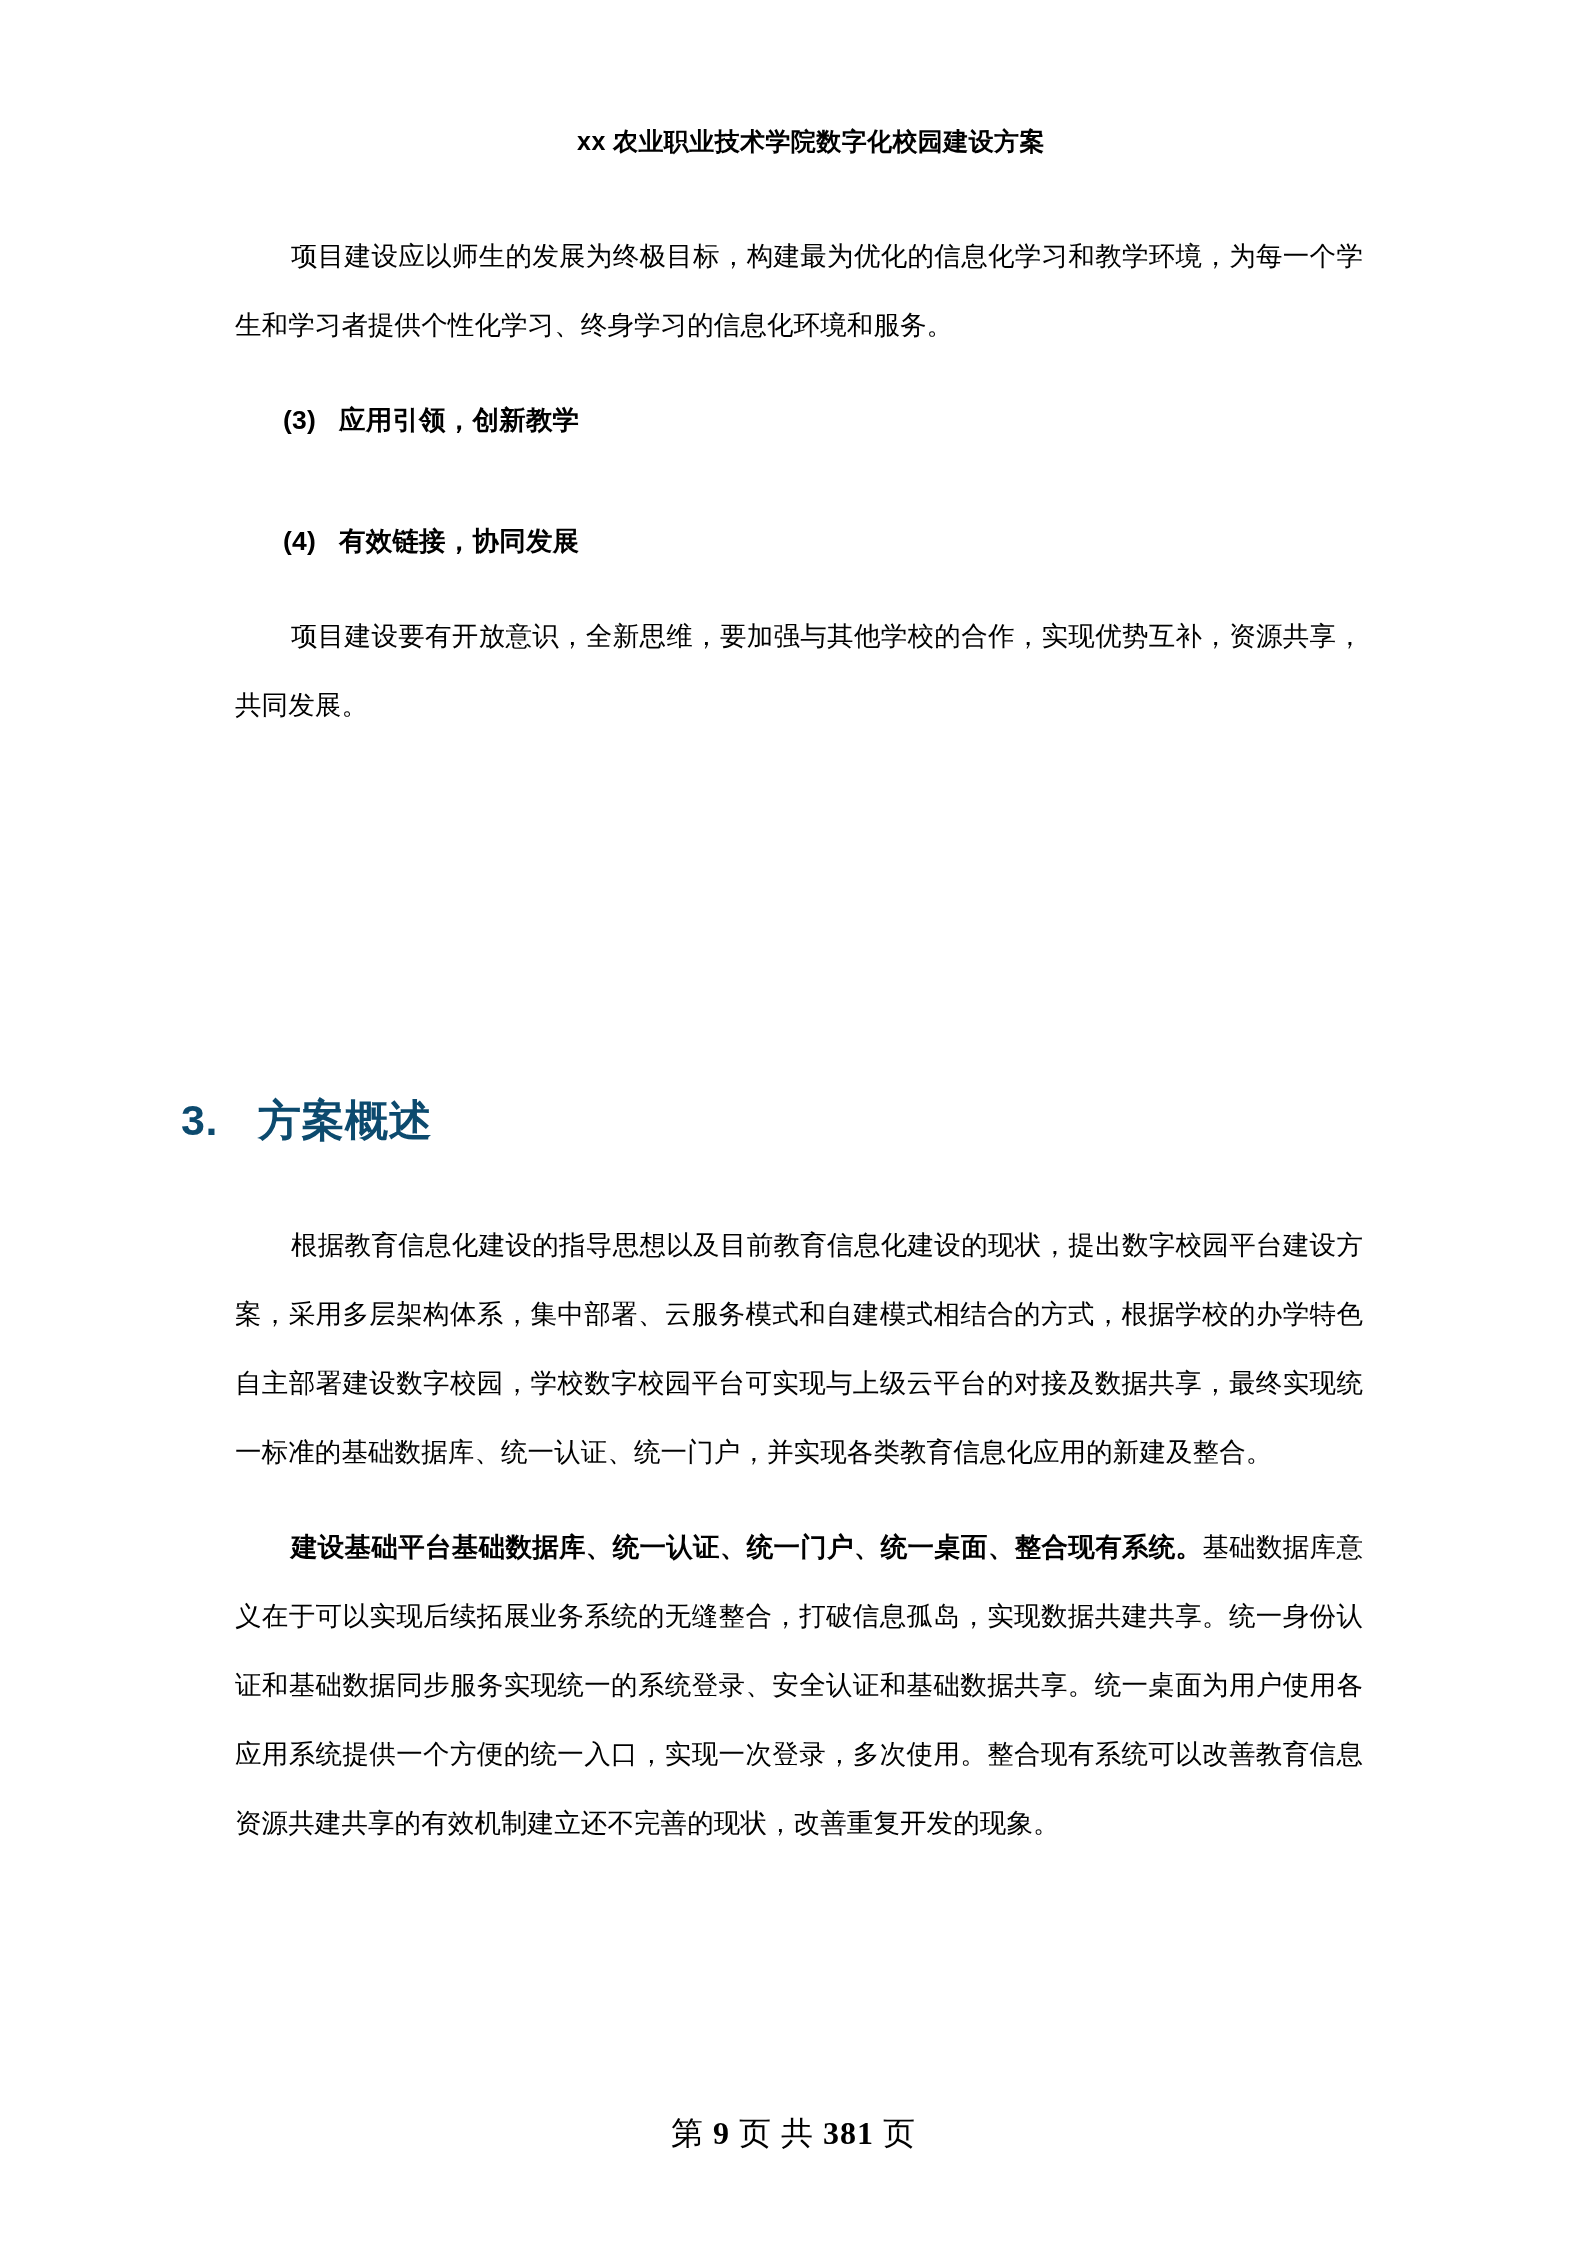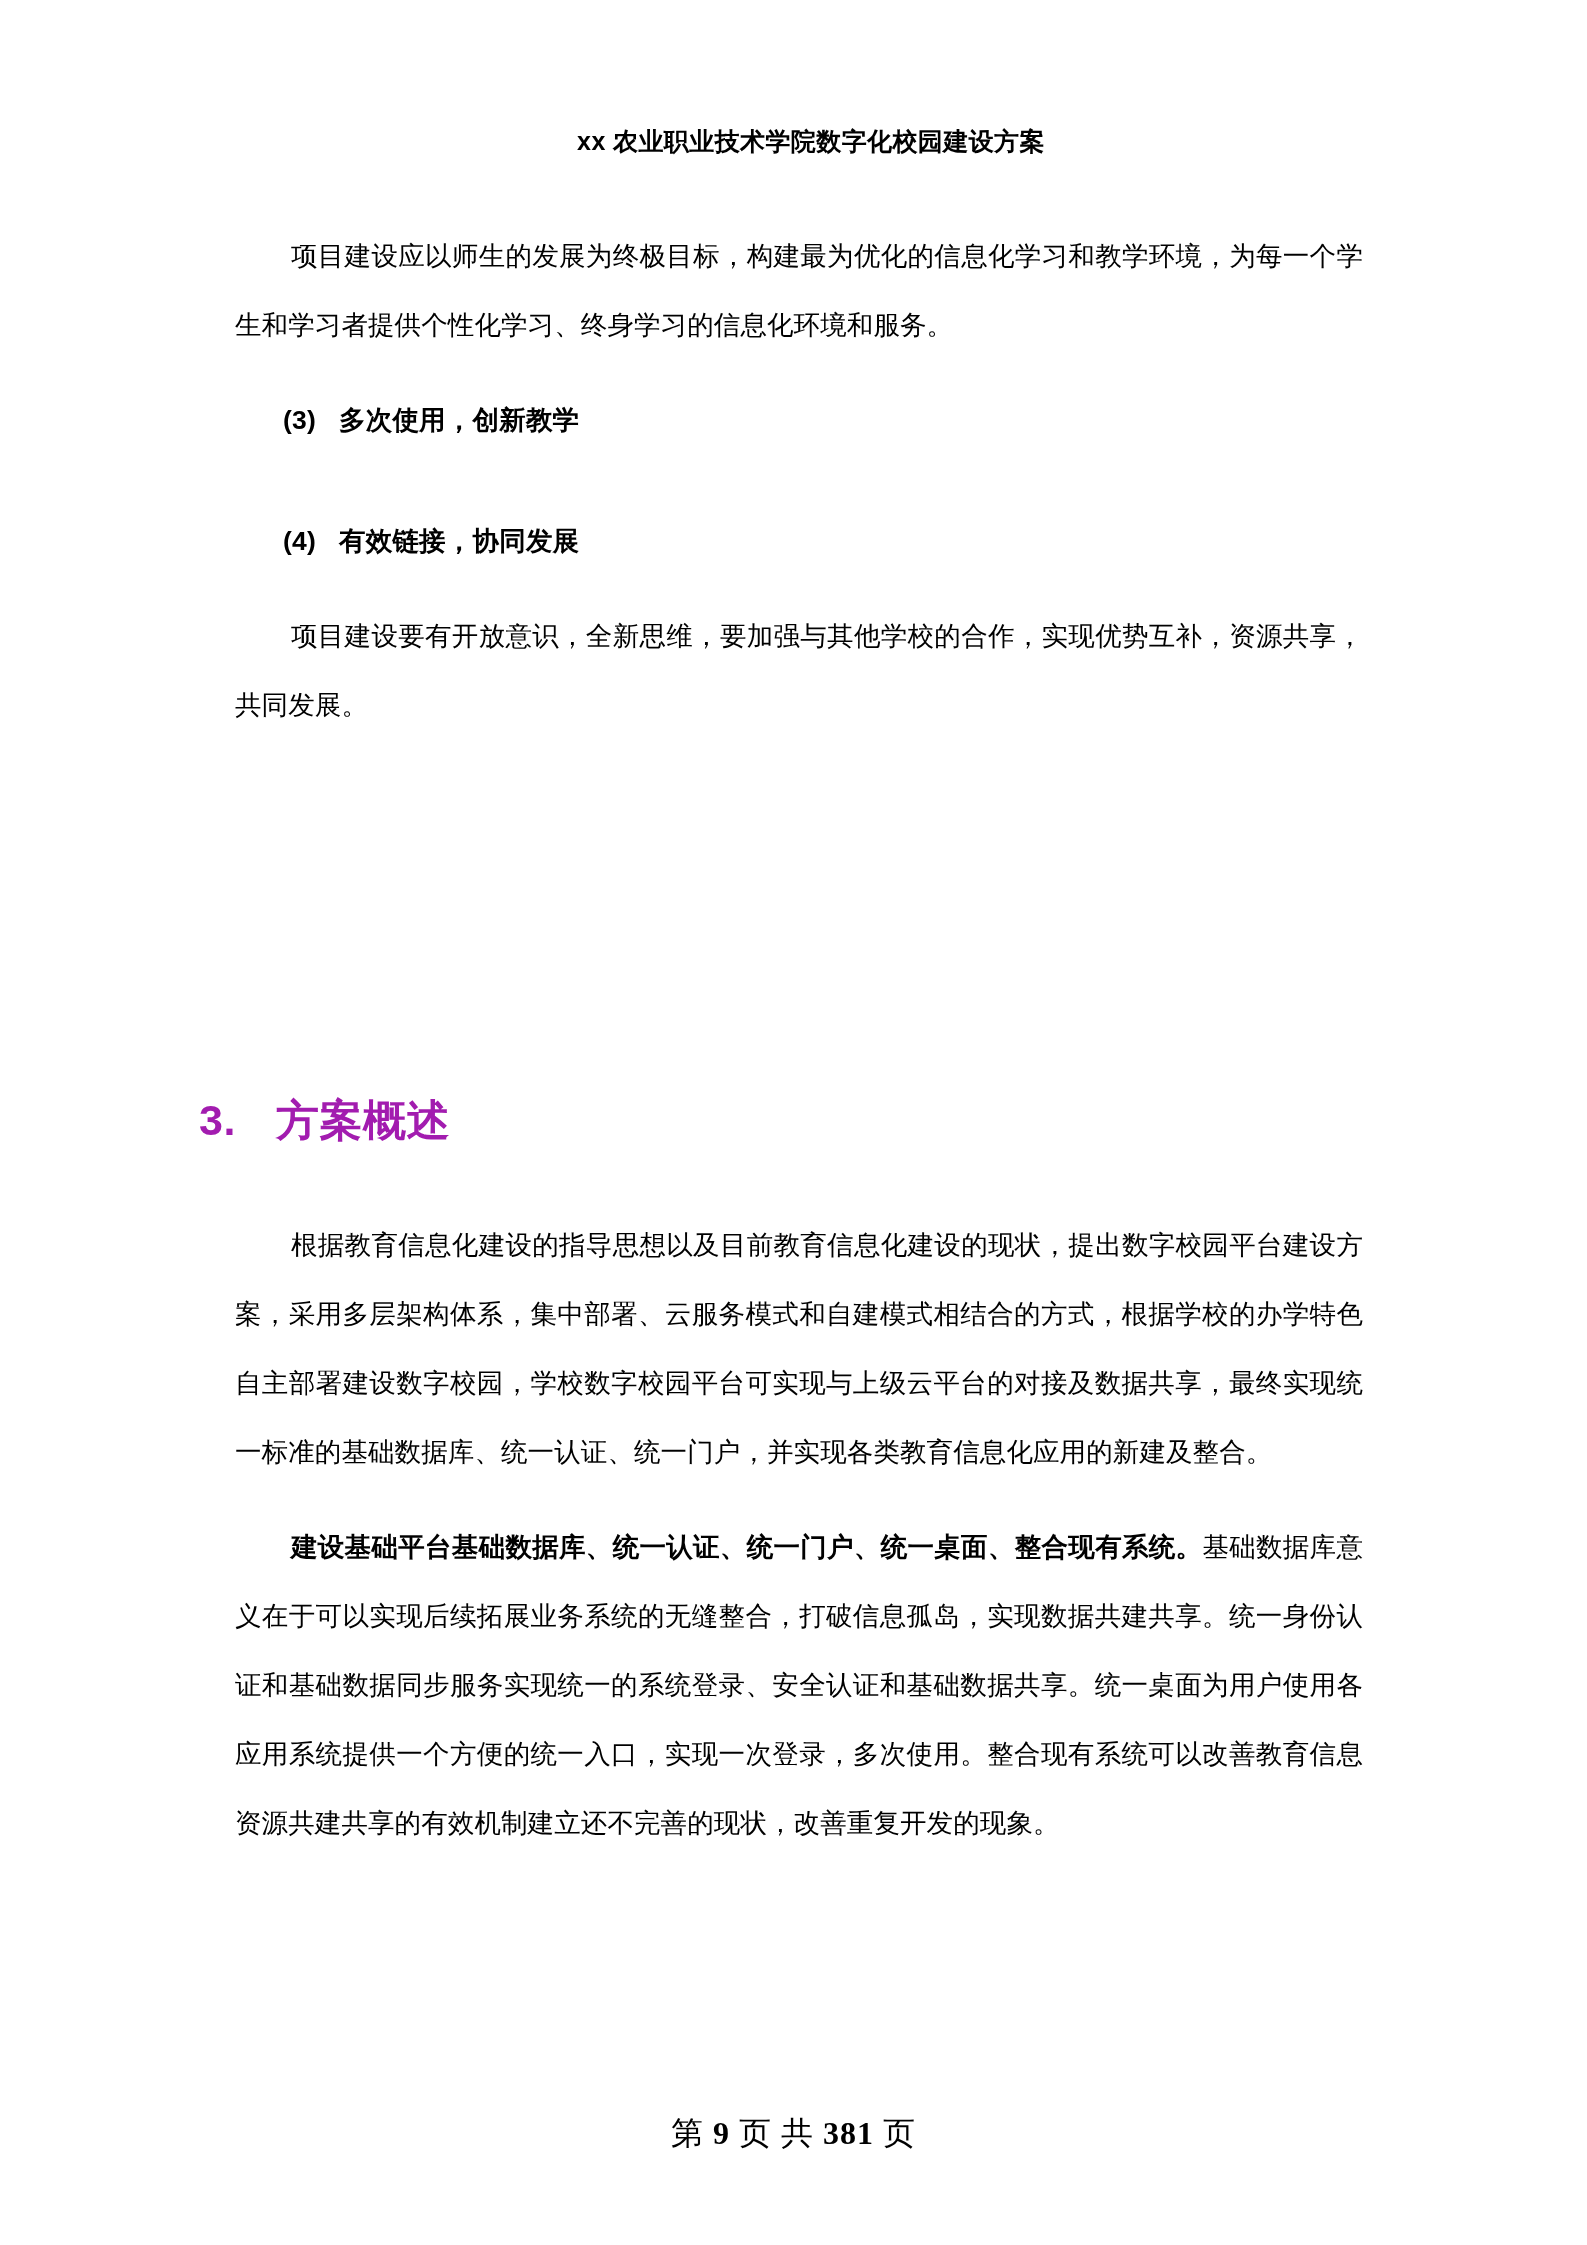--- a/index.html
+++ b/index.html
@@ -63,26 +63,26 @@
     width: 104px;
     text-indent: 48px;
     font-weight: 700;
   }
   p.sub-heading .txt { font-weight: 700; }
   .gap-sm { height: 26px; }
 
   
   .section-heading {
     position: absolute;
-    left: 199px;
+    left: 181px;
     top: 1092px;
     font-size: 43px;
     font-weight: 700;
     letter-spacing: 0.5px;
-    color: #a21caf;
+    color: #0c4a6e;
     white-space: nowrap;
   }
   .section-heading .sec-num { margin-right: 40px; }
 
   .section-body {
     position: absolute;
     left: 235px;
     top: 1211px;
     width: 1128px;
   }
@@ -109,21 +109,21 @@
 
   <div class="doc-header">xx 农业职业技术学院数字化校园建设方案</div>
 
   <div class="body-col">
 
     <p class="para indent">项目建设应以师生的发展为终极目标，构建最为优化的信息化学习和教学环境，为每一个学生和学习者提供个性化学习、终身学习的信息化环境和服务。</p>
 
     <div class="gap-sm"></div>
 
     <p class="sub-heading">
-      <span class="num">(3)</span><span class="txt">多次使用，创新教学</span>
+      <span class="num">(3)</span><span class="txt">应用引领，创新教学</span>
     </p>
 
     <div class="gap-sm"></div>
 
 
     <div class="gap-sm"></div>
 
     <p class="sub-heading">
       <span class="num">(4)</span><span class="txt">有效链接，协同发展</span>
     </p>

